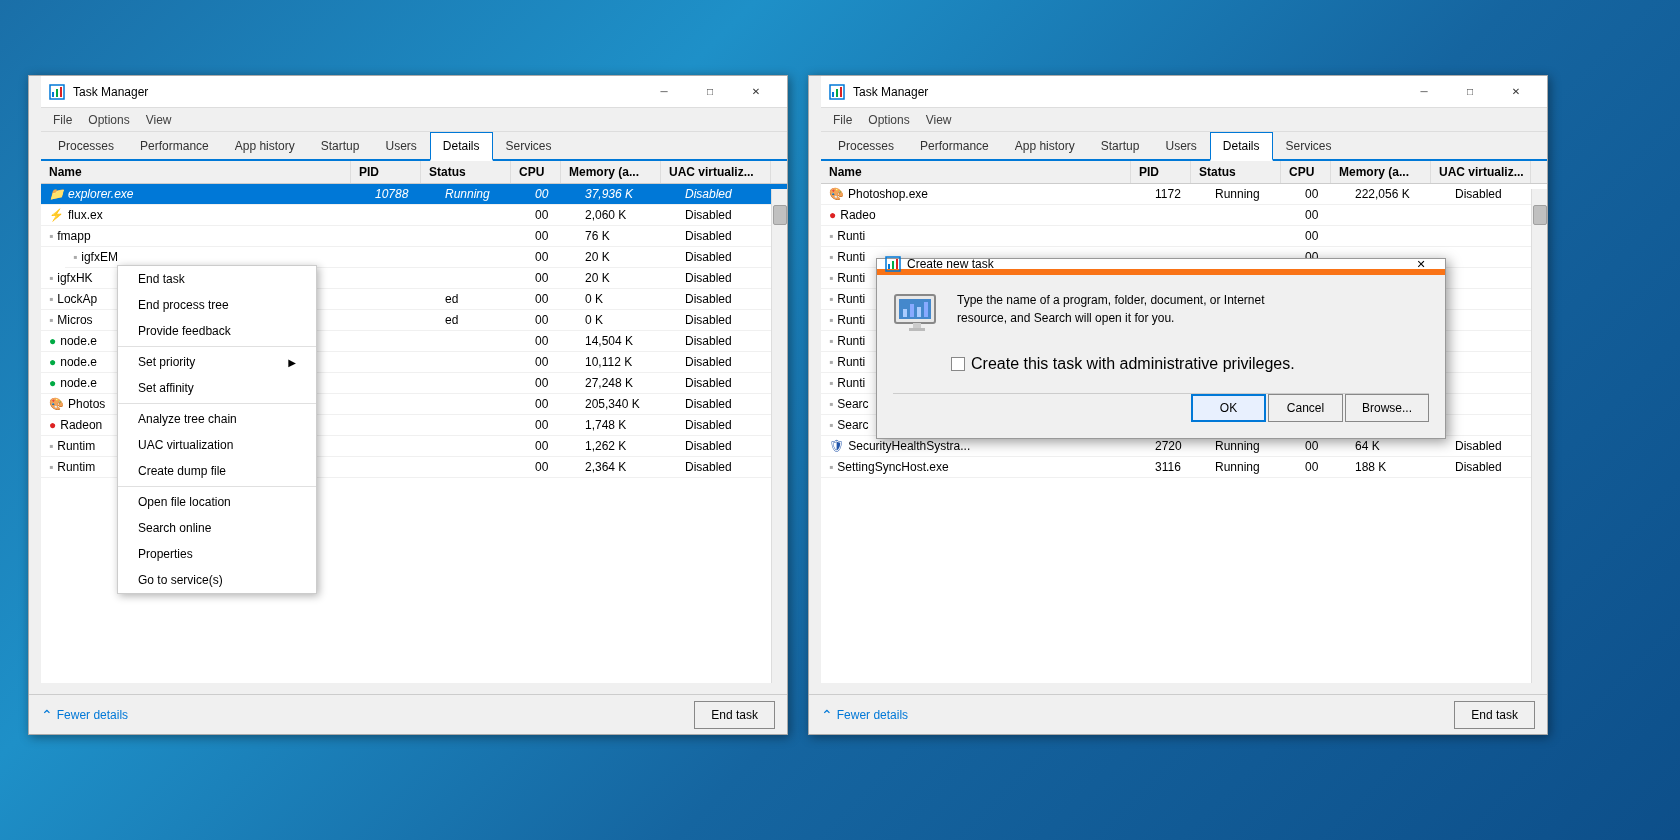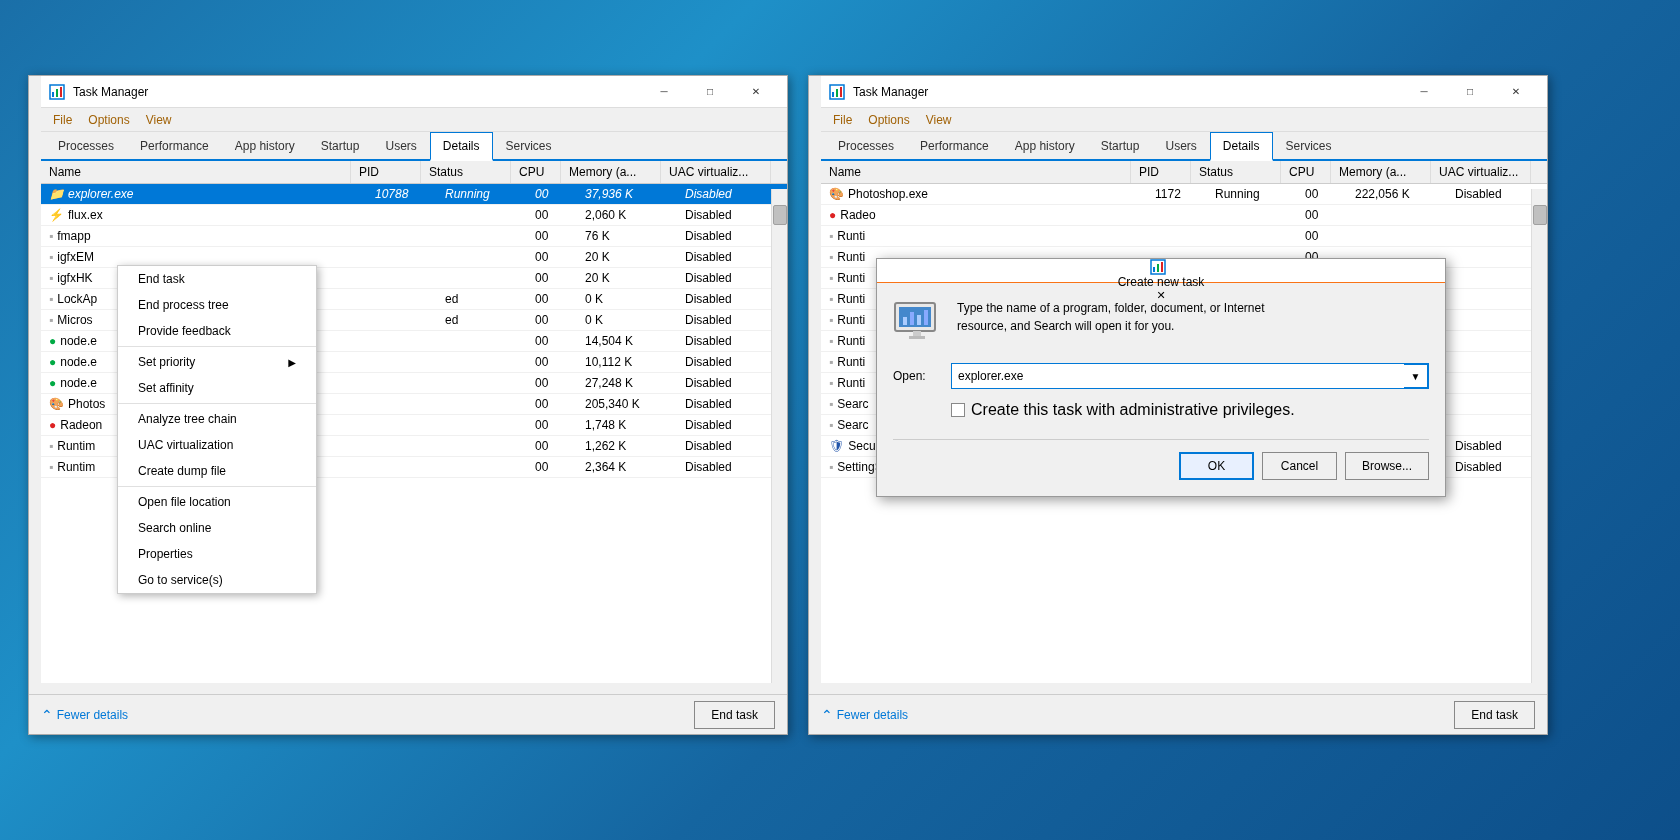--- a/index.html
+++ b/index.html
@@ -79,21 +79,21 @@
       display: flex;
       align-items: center;
       padding: 0 4px;
       border-bottom: 1px solid #ddd;
     }
 
     .tm-menu-item {
       padding: 2px 8px;
       cursor: pointer;
       font-size: 12px;
-      color: #a16207;
+      color: #404040;
     }
 
     .tm-tabs {
       background: #f0f0f0;
       display: flex;
       border-bottom: 2px solid #0078d7;
       padding: 0 4px;
     }
 
     .tm-tab {
@@ -119,21 +119,21 @@
       background: #ffffff;
       overflow: hidden;
     }
 
     
     .tm-table-header {
       display: grid;
       background: #f0f0f0;
       border-bottom: 1px solid #ccc;
       font-size: 12px;
-      font-weight: 400;
+      font-weight: 700;
     }
 
     .tm-table-header-cell {
       padding: 4px 8px;
       border-right: 1px solid #ddd;
       cursor: pointer;
       white-space: nowrap;
       overflow: hidden;
     }
 
@@ -179,26 +179,25 @@
 
     .dialog {
       position: absolute;
       background: #f0f0f0;
       border: 1px solid #999;
       box-shadow: 3px 3px 12px rgba(0,0,0,0.4);
     }
 
     .dialog-titlebar {
       background: #ffffff;
-      height: 24px;
+      height: 16px;
       display: flex;
       align-items: center;
       padding: 0 8px;
-      border-bottom: 1px solid #f97316;
-      flex-direction: column;
+      border-bottom: 6px solid #f97316;
     }
 
     .dialog-titlebar-icon {
       width: 16px;
       height: 16px;
       margin-right: 6px;
       font-size: 14px;
     }
 
     .dialog-titlebar-text {
@@ -292,23 +291,22 @@
       background: white;
     }
 
     .dialog-checkbox-label {
       font-size: 16px;
     }
 
     .dialog-footer {
       display: flex;
       justify-content: flex-end;
-      gap: 8px;
+      gap: 2px;
       border-top: 1px solid #ccc;
-      padding-top: 12px;
     }
 
     .dialog-btn {
       min-width: 75px;
       height: 28px;
       padding: 0 16px;
       border: 1px solid #888;
       background: #f0f0f0;
       font-size: 12px;
       cursor: pointer;
@@ -433,21 +431,21 @@
           <div class="tm-table-cell">
             <span style="color: #aaa; margin-right: 4px;">▪</span>fmapp
           </div>
           <div class="tm-table-cell"></div>
           <div class="tm-table-cell"></div>
           <div class="tm-table-cell">00</div>
           <div class="tm-table-cell">76 K</div>
           <div class="tm-table-cell">Disabled</div>
         </div>
 
-        <div class="tm-table-row" style="grid-template-columns: 1fr 70px 90px 50px 100px 110px;">
+        <div class="tm-table-row" style="grid-template-columns: 1fr 70px 90px 50px 100px 110px; margin-left: 24px;">
           <div class="tm-table-cell">
             <span style="color: #aaa; margin-right: 4px;">▪</span>igfxEM
           </div>
           <div class="tm-table-cell"></div>
           <div class="tm-table-cell"></div>
           <div class="tm-table-cell">00</div>
           <div class="tm-table-cell">20 K</div>
           <div class="tm-table-cell">Disabled</div>
         </div>
 
@@ -852,27 +850,20 @@
             <rect x="20" y="32" width="8" height="5" fill="#ccc"></rect>
             <rect x="16" y="37" width="16" height="3" fill="#bbb"></rect>
           </svg>
         </div>
         <div>
           <div class="dialog-text">Type the name of a program, folder, document, or Internet</div>
           <div class="dialog-text">resource, and Search will open it for you.</div>
         </div>
       </div>
 
-      <div class="dialog-open-row">
-        <label class="dialog-open-label">Open:</label>
-        <div style="display: flex; flex: 1; border: 1px solid #0078d7;">
-          <input class="dialog-open-input" style="border: none; flex: 1 1 0%; padding: 2px 6px; font-size: 12px;" value="explorer.exe">
-          <div class="dialog-open-dropdown">▼</div>
-        </div>
-      </div>
 
       <div class="dialog-checkbox-row">
         <div class="dialog-checkbox" style="width: 14px; height: 14px; border: 1px solid #888; background: white; display: inline-block;"></div>
         <label class="dialog-checkbox-label">Create this task with administrative privileges.</label>
       </div>
 
       <div class="dialog-footer">
         <button class="dialog-btn primary">OK</button>
         <button class="dialog-btn">Cancel</button>
         <button class="dialog-btn">Browse...</button>

